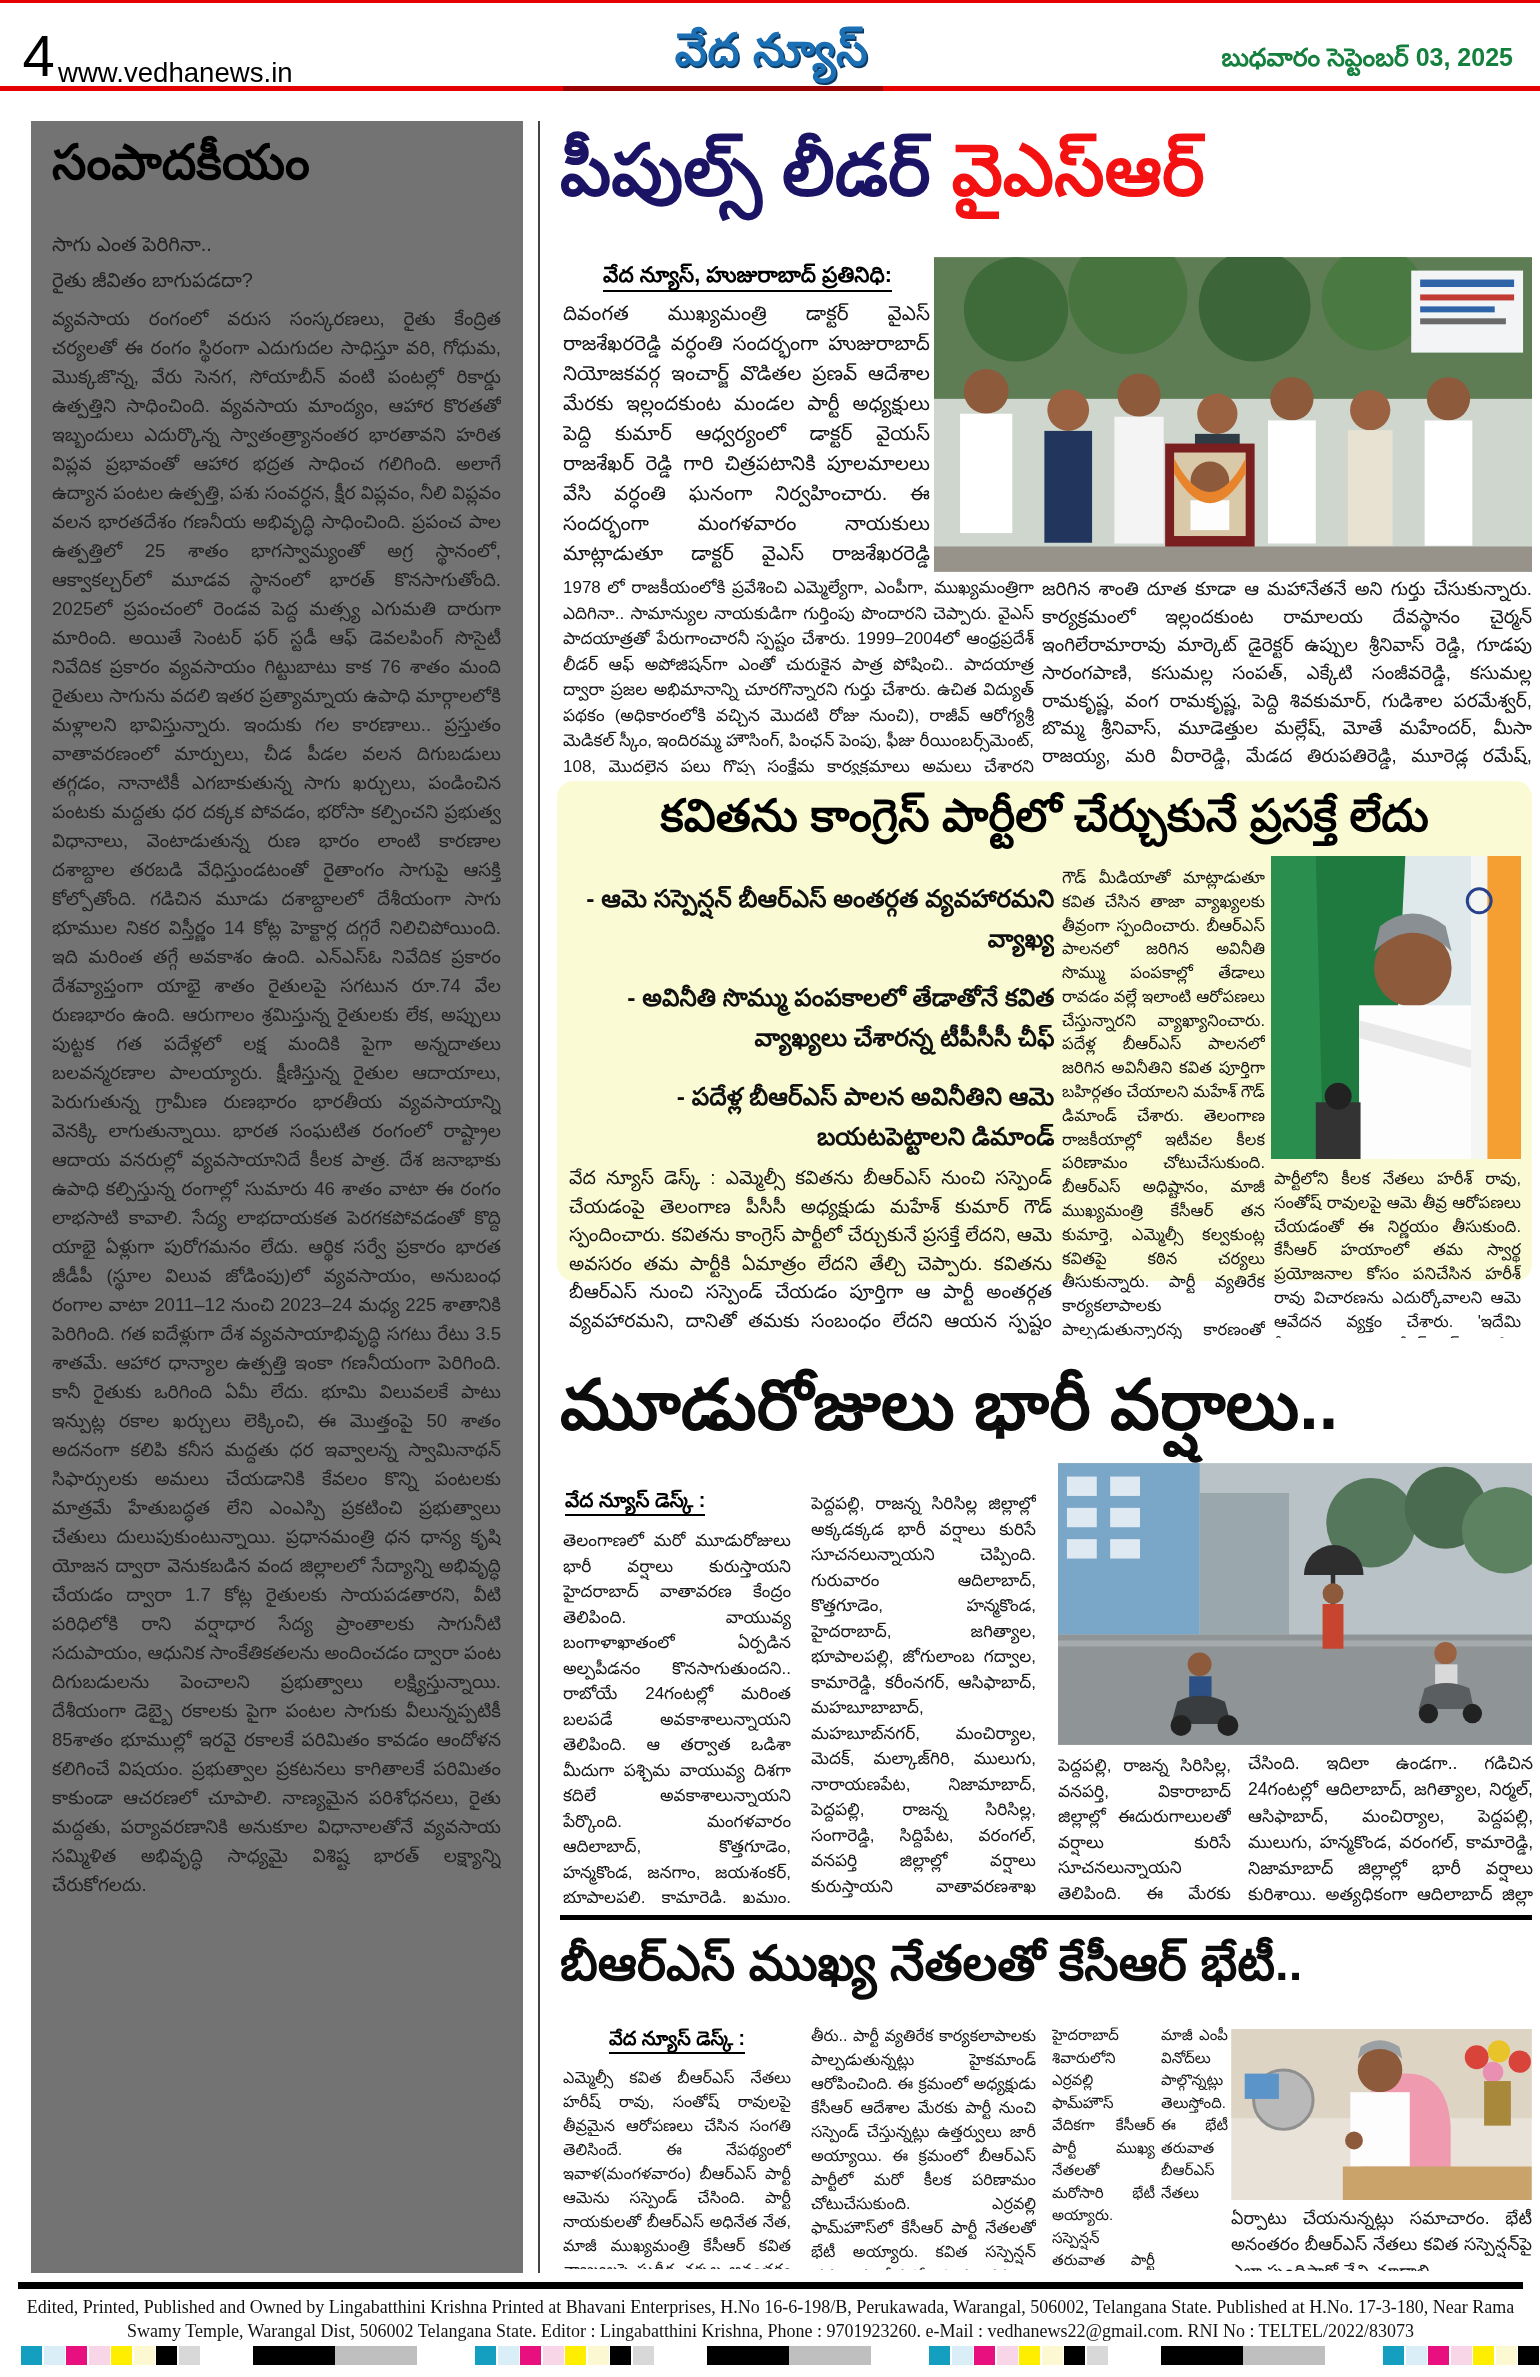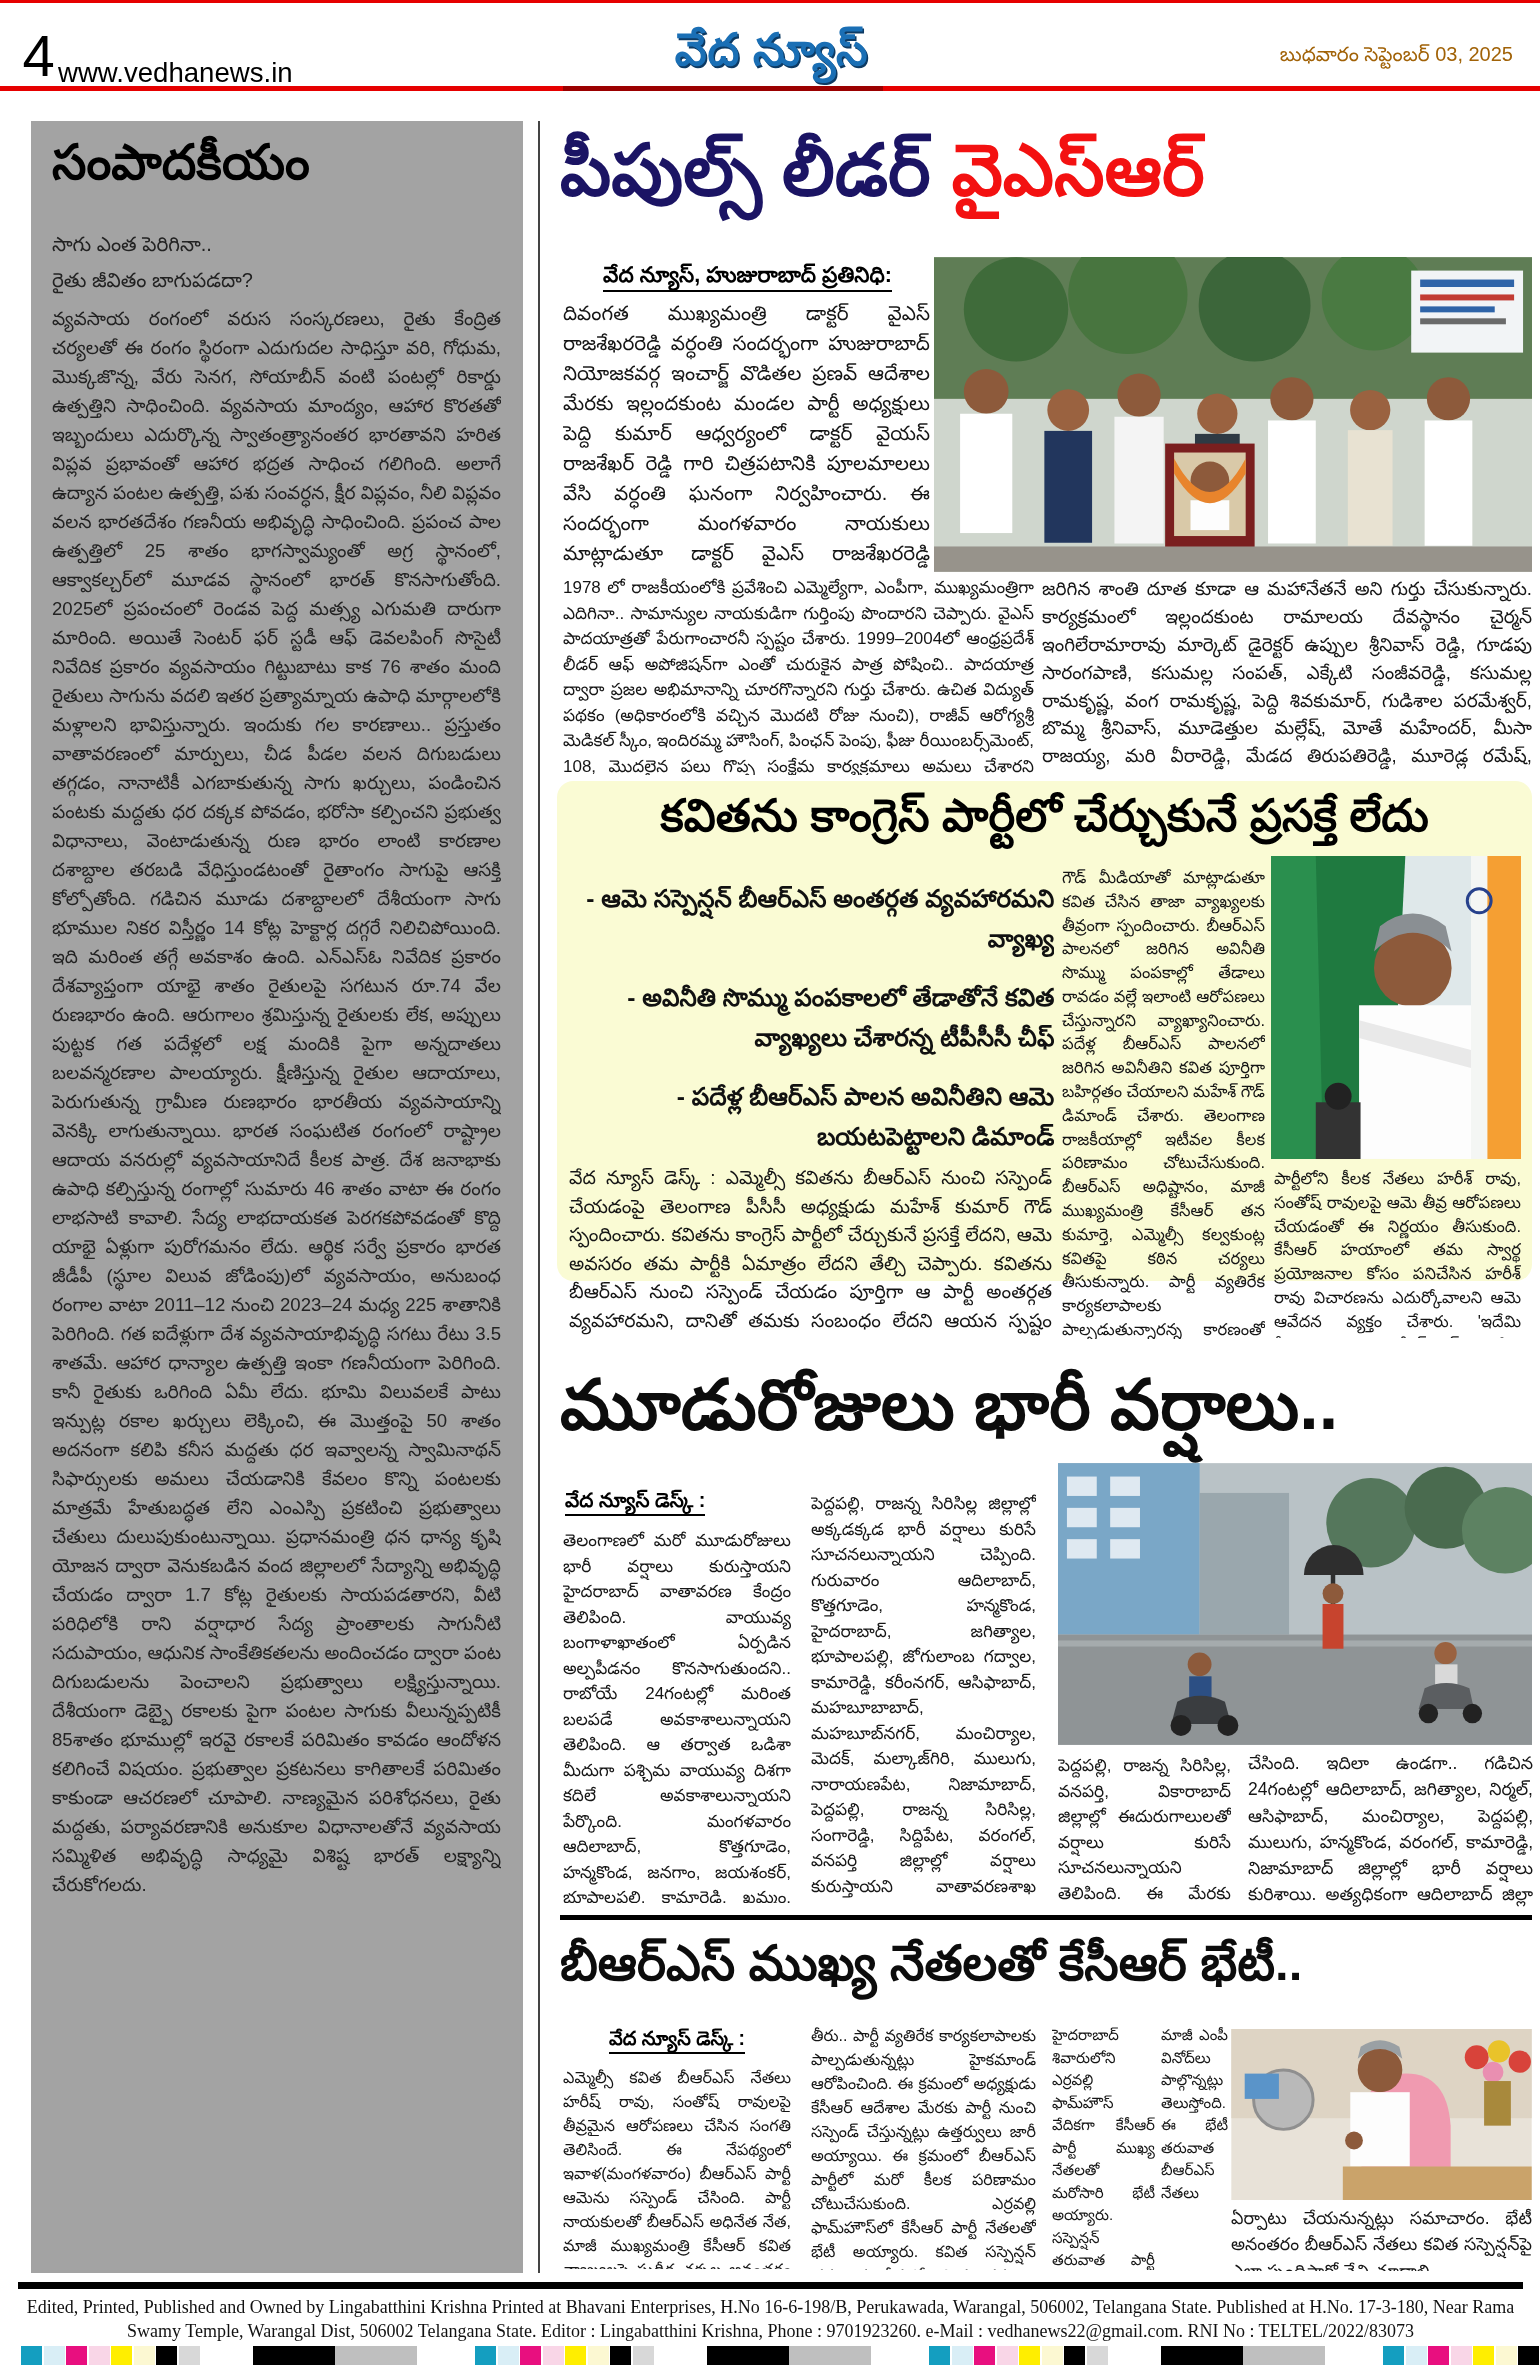--- a/index.html
+++ b/index.html
@@ -8,23 +8,23 @@
   .abs{position:absolute;}
   .rule-red{background:#e60000;}
   .txt{font-size:18px;line-height:1.5;text-align:justify;color:#151515;overflow:hidden;}
   .byline{font-weight:bold;text-align:center;}
   .byline span{border-bottom:2.2px solid #000;padding-bottom:3px;}
   
   .pagenum{font-size:58px;font-weight:400;color:#000;line-height:1;}
   .website{font-size:27.6px;color:#000;}
   .masthead{font-size:45px;font-weight:800;color:#1a6fb5;letter-spacing:0.7px;
             text-shadow:1.5px 1.5px 0 #0d3a63;}
-  .dateline{font-size:20px;font-weight:normal;color:#a16207;text-align:right;}
-  
-  .editorial{background:#a3a3a3;}
+  .dateline{font-size:25px;font-weight:bold;color:#15803d;text-align:right;}
+  
+  .editorial{background:#737373;}
   .ed-title{font-size:49px;font-weight:bold;color:#000;}
   .ed-sub{font-size:20px;color:#222;margin:0 0 7.5px 0;}
   .ed-body{font-size:18.6px;line-height:1.56;text-align:justify;color:#222;overflow:hidden;height:100%;}
   
   .lead-h1{font-size:72px;font-weight:800;line-height:1.05;white-space:nowrap;}
   .lead-h1 .p1{color:#1b1464;}
   .lead-h1 .p2{color:#f31111;margin-left:21px;}
   
   .ybox{background:#fafbd4;border-radius:16.4px;}
   .ybox-h{font-size:45px;font-weight:800;color:#000;text-align:center;line-height:1.15;}

